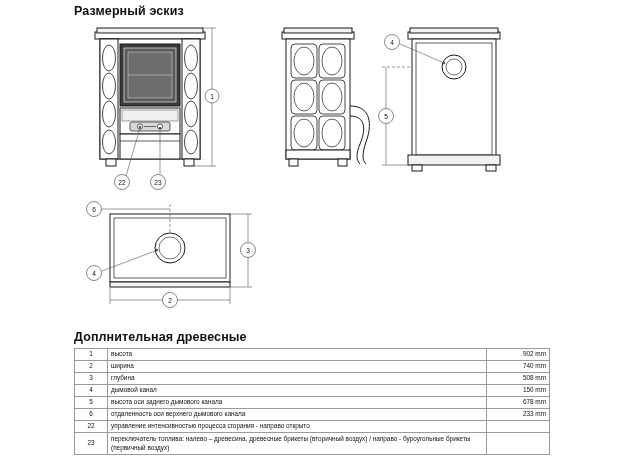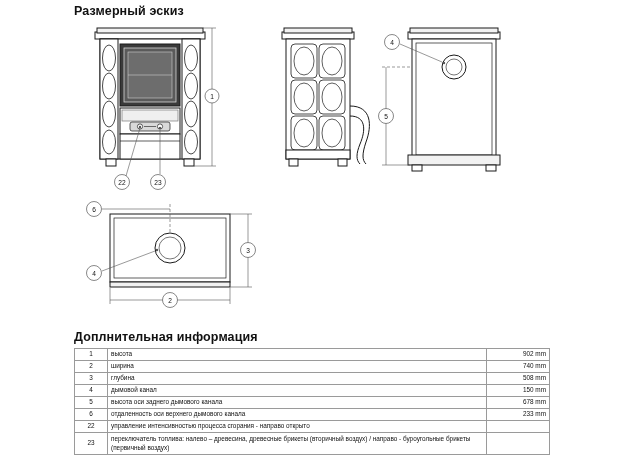--- a/index.html
+++ b/index.html
@@ -44,21 +44,21 @@
   .tbl td.val{width:56px;text-align:right;}
   .tbl td.desc{text-align:left;}
   .tbl tr.tall td{padding-top:2px;padding-bottom:2px;}
 </style>
 </head>
 <body>
 
 <div class="page">
 
   <div class="title" id="title-sketch">Размерный эскиз</div>
-  <div class="title" id="title-info">Доплнительная информация</div>
+  <div class="title" id="title-info">Доплнительная древесные</div>
 
   <div class="draw">
     <svg width="520" height="300" viewBox="0 0 520 300">
       <g fill="none" stroke="#1a1a1a" stroke-width="1">
 
         <g>
 
           <rect x="35" y="14" width="110" height="7" fill="#ffffff" stroke="#1a1a1a"></rect>
           <rect x="37" y="10" width="106" height="5" fill="#f2f2f2" stroke="#1a1a1a"></rect>
 

